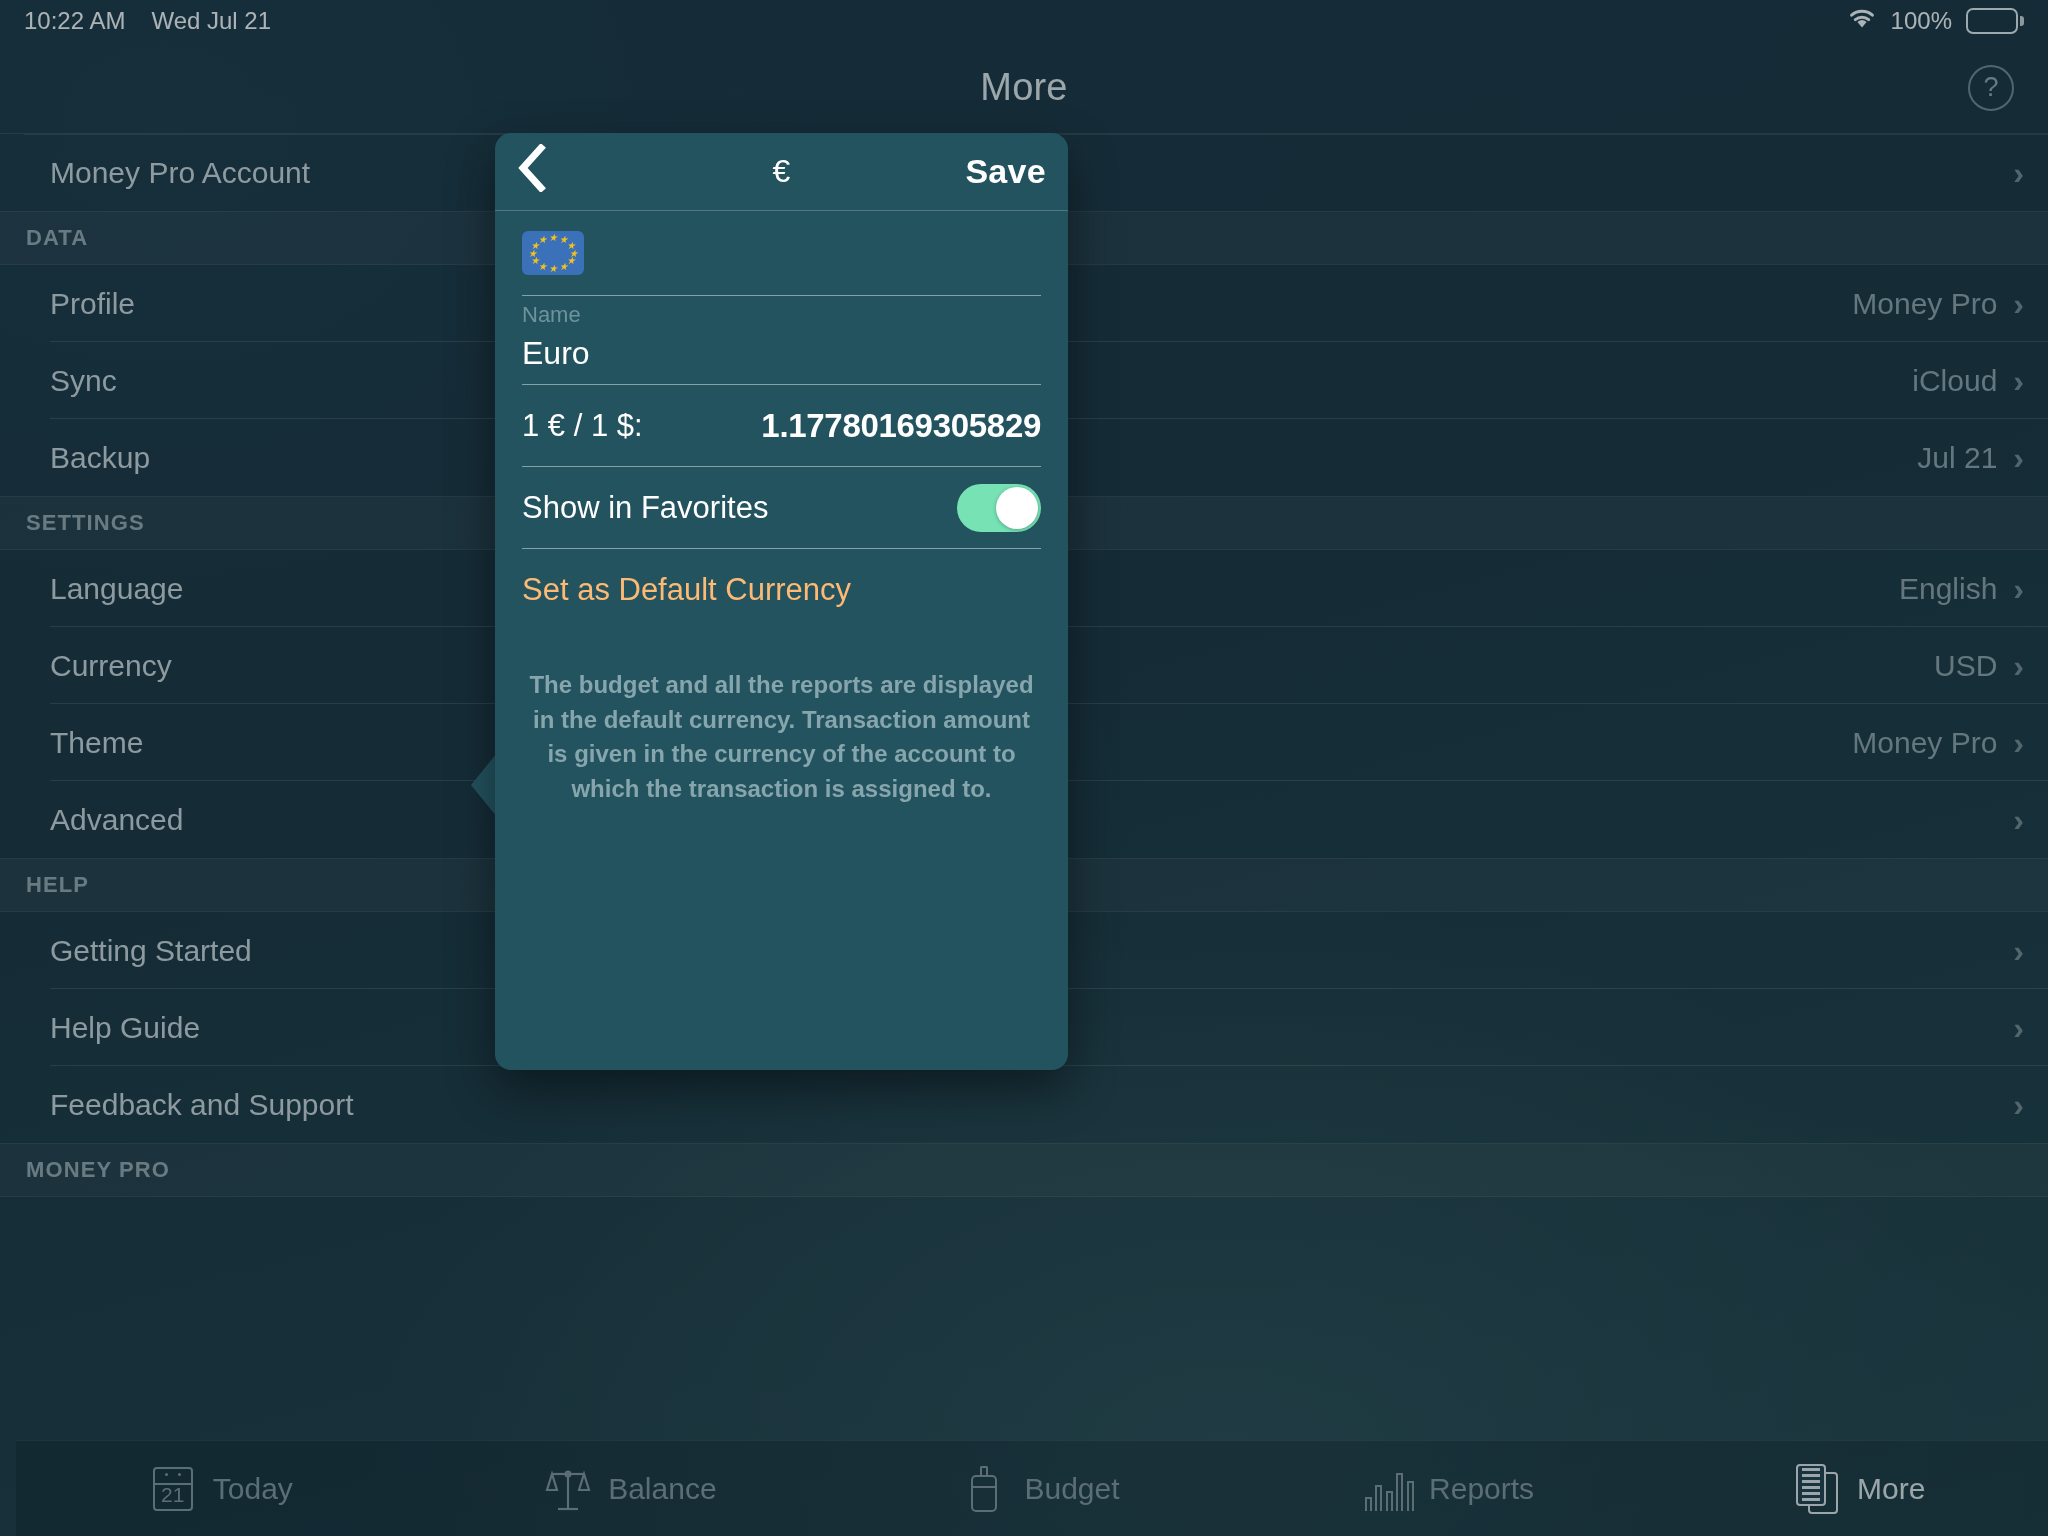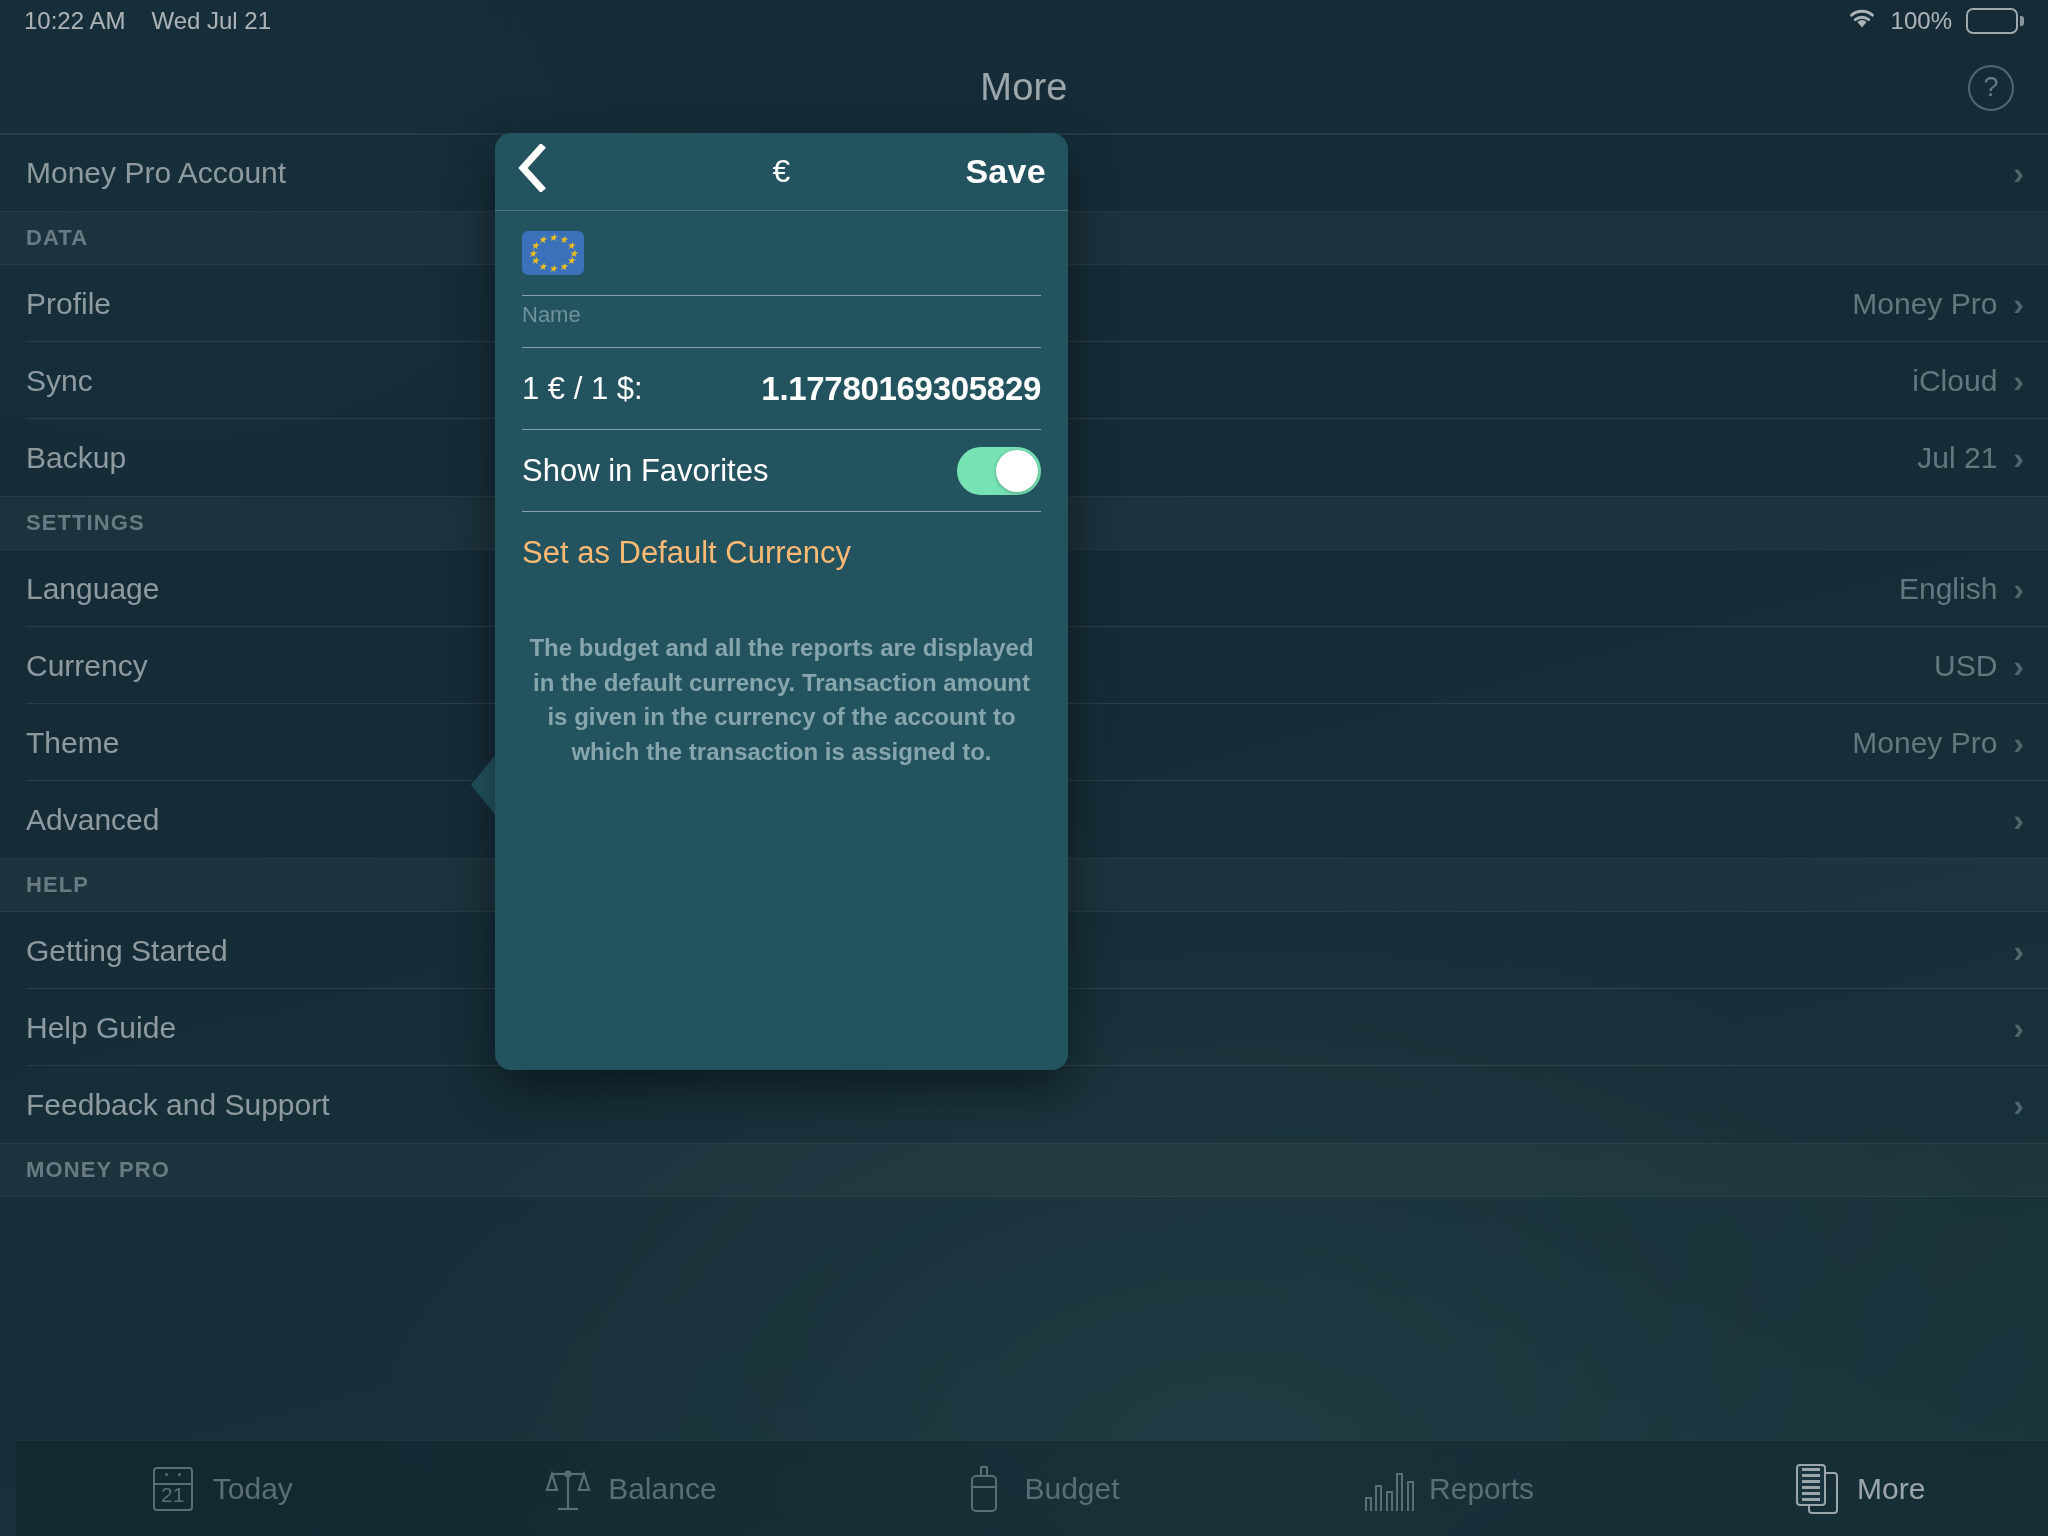--- a/index.html
+++ b/index.html
@@ -70,20 +70,21 @@
     color:#93a7ad;
     background:rgba(255,255,255,0.045);
     border-top:1px solid rgba(255,255,255,0.07);
     border-bottom:1px solid rgba(255,255,255,0.07);
   }
   .row {
     height:77px;
     display:flex; align-items:center;
     padding:0 24px 0 26px;
     position:relative;
+    margin-left:24px;
   }
   .row::after {
     content:""; position:absolute; left:26px; right:0; bottom:0;
     height:1px; background:rgba(255,255,255,0.13);
   }
   .row.no-sep::after { display:none; }
   .row-label { font-size:30px; color:#c6d3d6; font-weight:400; }
   .row-right { margin-left:auto; display:flex; align-items:center; gap:16px; }
   .row-value { font-size:30px; color:#8ba0a6; }
   .chev {
@@ -380,20 +381,21 @@
         <i class="star" style="left:33%;  top:82%;">★</i>
         <i class="star" style="left:21%;  top:69%;">★</i>
         <i class="star" style="left:17%;  top:52%;">★</i>
         <i class="star" style="left:21%;  top:35%;">★</i>
         <i class="star" style="left:33%;  top:21%;">★</i>
       </span>
     </div>
 
     <div class="field">
       <div class="field-label">Name</div>
+      <div class="field-value">Euro</div>
     </div>
 
     <div class="pop-row">
       <span class="pop-row-label">1 € / 1 $:</span>
       <span class="pop-row-value">1.17780169305829</span>
     </div>
 
     <div class="pop-row">
       <span class="pop-row-label">Show in Favorites</span>
       <span class="toggle">

